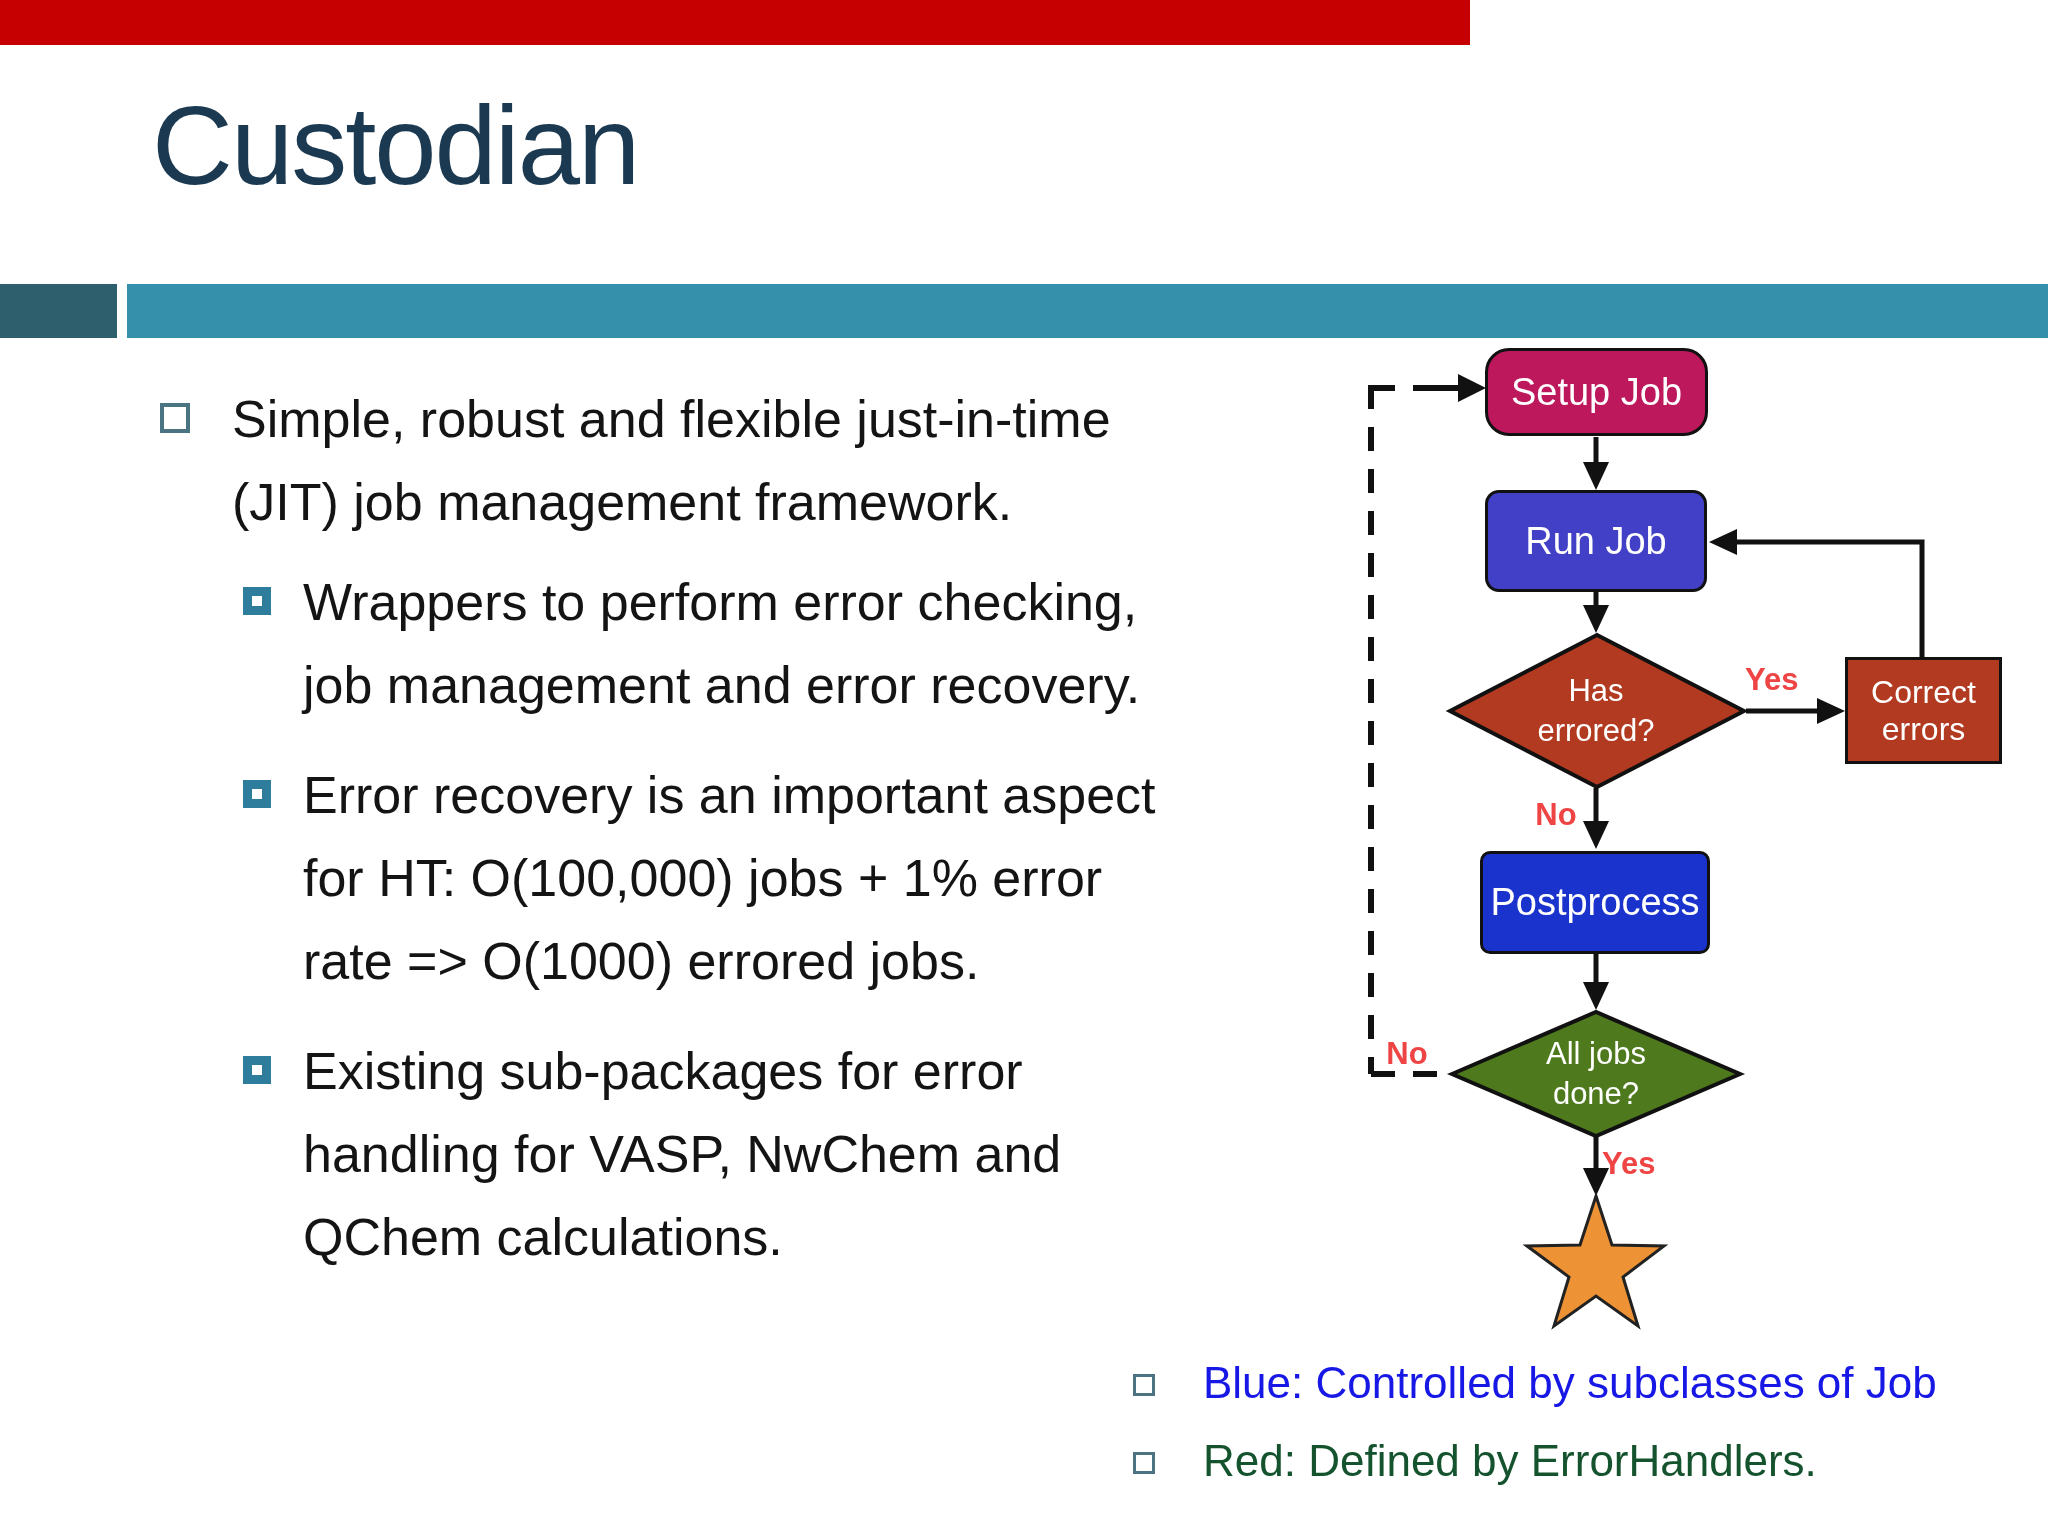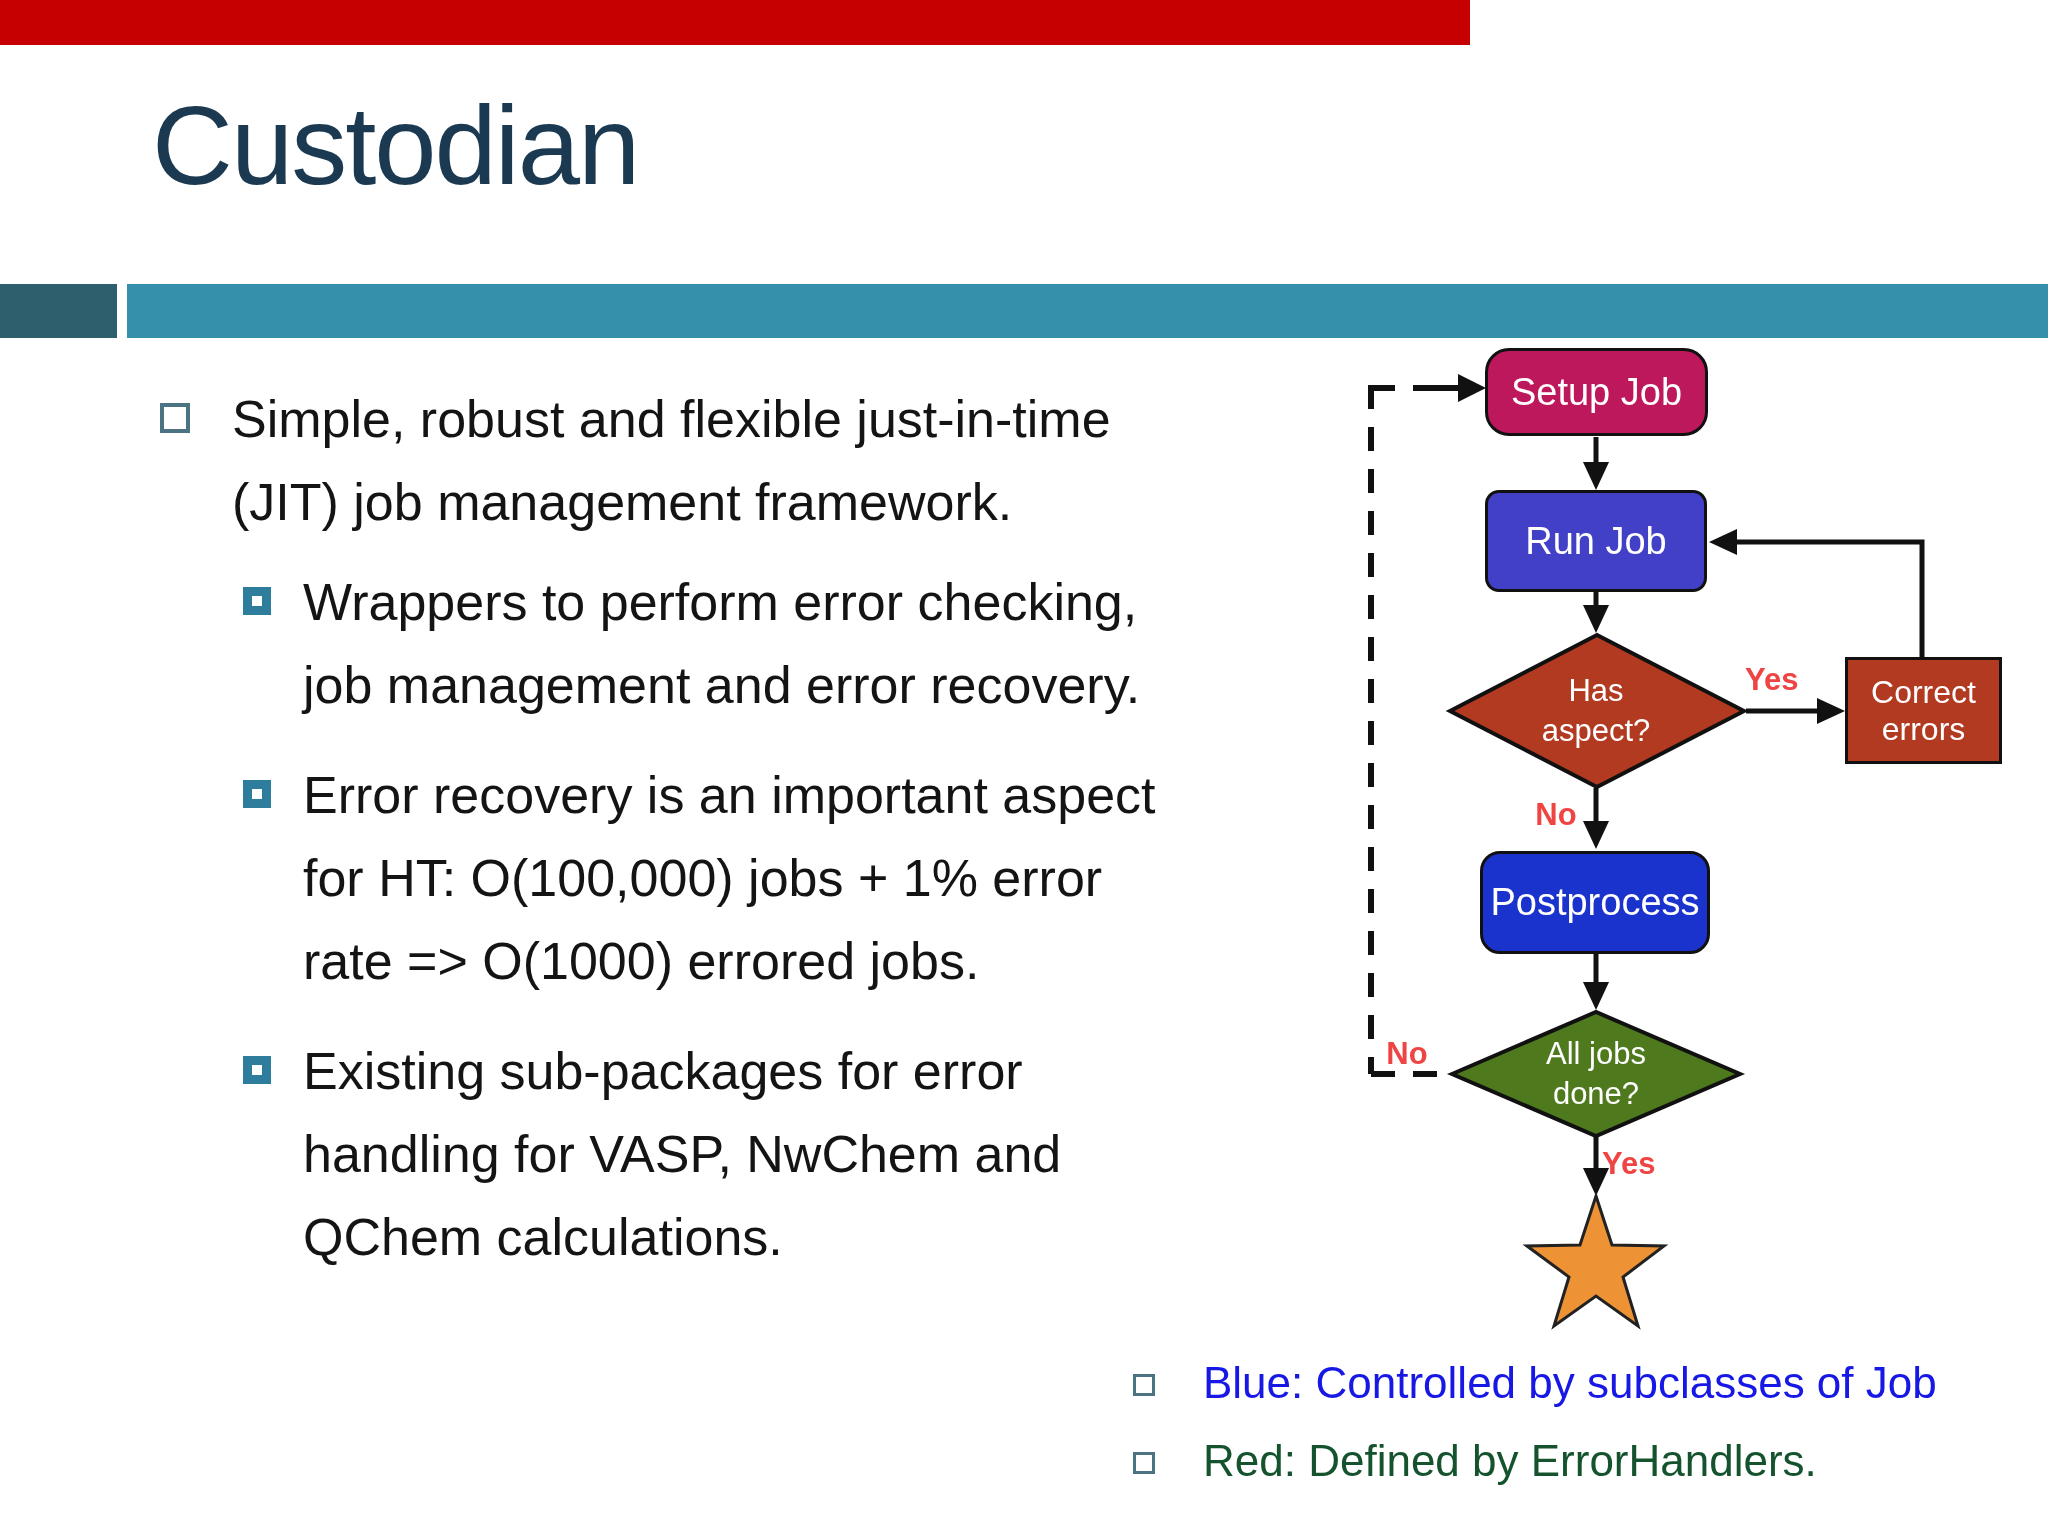--- a/index.html
+++ b/index.html
@@ -32,21 +32,21 @@
   
   #flow-svg{position:absolute;left:0;top:0;width:2048px;height:1536px;}
   
   .flow-node{
     position:absolute;box-sizing:border-box;border:3px solid #111111;
     display:flex;align-items:center;justify-content:center;
     color:#ffffff;font-size:38px;text-align:center;
   }
   .node-setup{left:1485px;top:348px;width:223px;height:88px;background:#be185d;border-radius:24px;}
   .node-run{left:1485px;top:490px;width:222px;height:102px;background:#4140c7;border-radius:14px;}
-  .node-post{left:1480px;top:851px;width:230px;height:103px;background:#1b33cd;border-radius:20px;}
+  .node-post{left:1480px;top:851px;width:230px;height:103px;background:#1b33cd;border-radius:10px;}
   .node-correct{left:1845px;top:657px;width:157px;height:107px;background:#b23a20;font-size:32px;}
   
   .diamond-label{
     position:absolute;display:flex;align-items:center;justify-content:center;
     color:#ffffff;font-size:31px;text-align:center;line-height:1.28;
   }
   .label-has{left:1448px;top:640px;width:296px;height:142px;}
   .label-alldone{left:1452px;top:1018px;width:288px;height:112px;}
   .pre{white-space:pre-line;}
   
@@ -149,21 +149,21 @@
   <div class="flow-node node-run">
     <span>Run Job</span>
   </div>
   <div class="flow-node node-post">
     <span>Postprocess</span>
   </div>
   <div class="flow-node node-correct pre">Correct
 errors</div>
 
   <div class="diamond-label label-has pre">Has
-aspect?</div>
+errored?</div>
   <div class="diamond-label label-alldone pre">All jobs
 done?</div>
 
   <div class="edge-label edge-yes1">Yes</div>
   <div class="edge-label edge-no1">No</div>
   <div class="edge-label edge-no2">No</div>
   <div class="edge-label edge-yes2">Yes</div>
 
   <div class="legend-row legend-blue">
     <span class="marker"></span>

